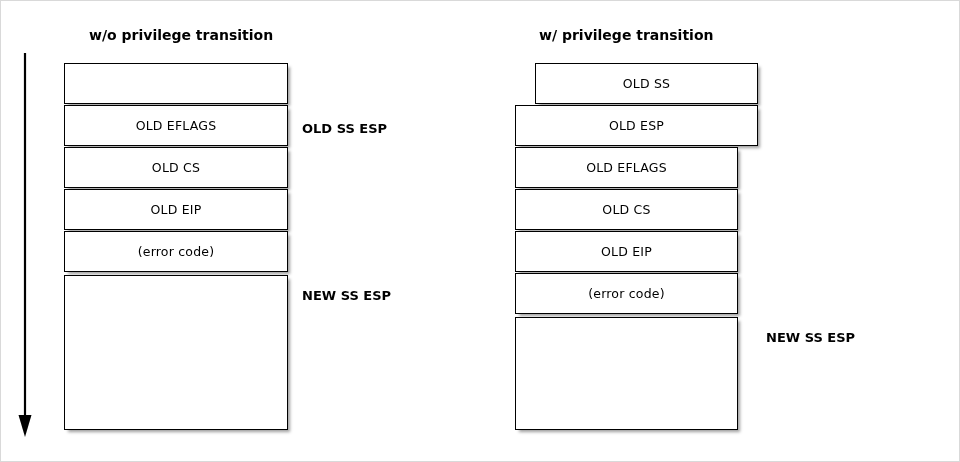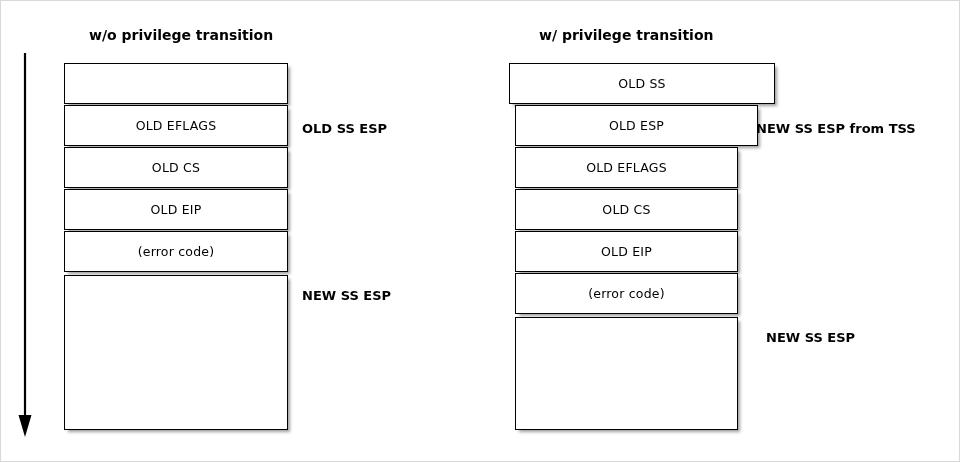--- a/index.html
+++ b/index.html
@@ -102,21 +102,21 @@
   <div class="stack-box" style="left:63px; top:274px; width:224px; height:155px;">
     <span class="box-label"></span>
   </div>
 
   <div class="side-label" style="left:301px; top:84px;">OLD SS ESP</div>
 
   <div class="side-label" style="left:301px; top:251px;">NEW SS ESP</div>
 
   <div class="col-title" style="left:538px; top:26px;">w/ privilege transition</div>
 
-  <div class="stack-box" style="left:508px; top:62px; width:266px; height:41px;">
+  <div class="stack-box" style="left:534px; top:62px; width:223px; height:41px;">
     <span class="box-label">OLD SS</span>
   </div>
 
   <div class="stack-box" style="left:514px; top:104px; width:243px; height:41px;">
     <span class="box-label">OLD ESP</span>
   </div>
 
   <div class="stack-box" style="left:514px; top:146px; width:223px; height:41px;">
     <span class="box-label">OLD EFLAGS</span>
   </div>
@@ -130,17 +130,16 @@
   </div>
 
   <div class="stack-box" style="left:514px; top:272px; width:223px; height:41px;">
     <span class="box-label">(error code)</span>
   </div>
 
   <div class="stack-box" style="left:514px; top:316px; width:223px; height:113px;">
     <span class="box-label"></span>
   </div>
 
-  <div class="side-label" style="left:755px; top:84px;">NEW SS ESP from TSS</div>
 
   <div class="side-label" style="left:765px; top:293px;">NEW SS ESP</div>
 
 </div>
 
 </body></html>

